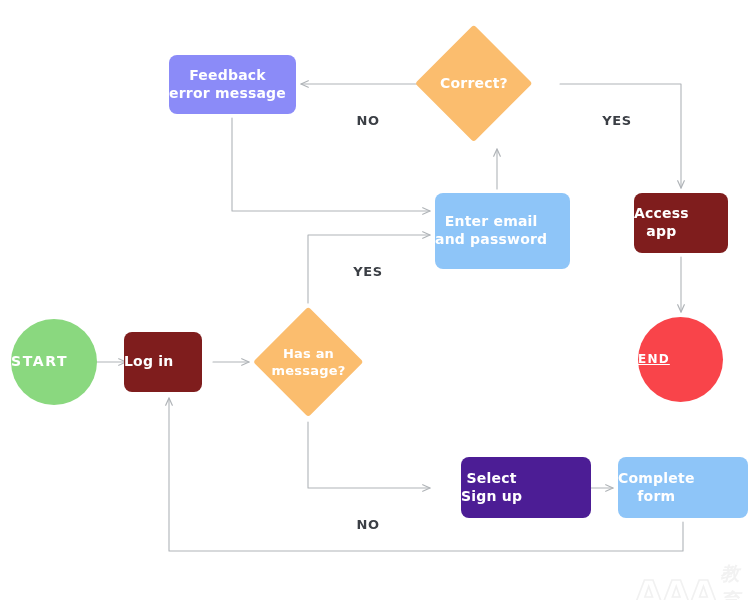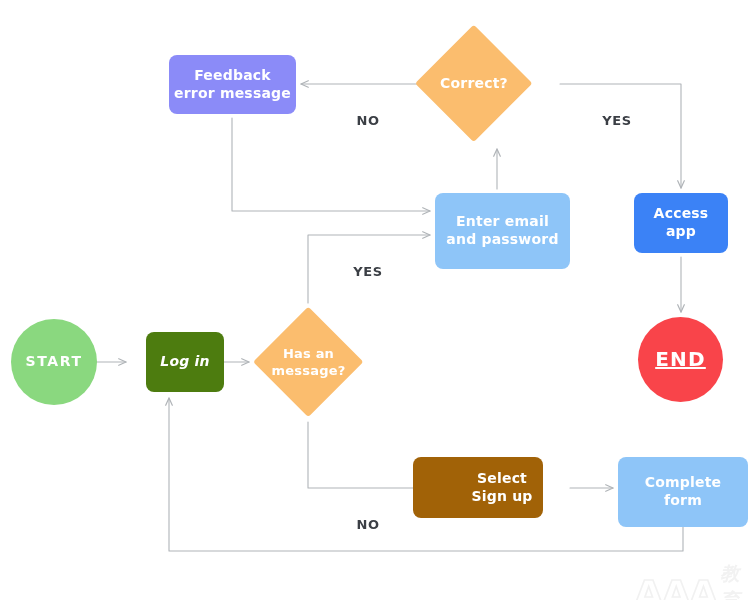--- a/index.html
+++ b/index.html
@@ -19,21 +19,20 @@
     position: absolute;
     left: 0;
     top: 0;
     width: 750px;
     height: 600px;
   }
   .node {
     position: absolute;
     display: flex;
     align-items: center;
-    justify-content: center;
     text-align: center;
     color: #ffffff;
     font-weight: bold;
     line-height: 1.28;
     box-sizing: border-box;
   }
   .node-rect {
     border-radius: 8px;
   }
   .node-circle {
@@ -129,52 +128,52 @@
         <path d="M 560 84 L 681 84 L 681 188" fill="none" stroke="#b0b4b8" stroke-width="1.1" stroke-linecap="round" stroke-linejoin="round" marker-end="url(#arrowhead)"></path>
         <path d="M 232 118 L 232 211 L 430 211" fill="none" stroke="#b0b4b8" stroke-width="1.1" stroke-linecap="round" stroke-linejoin="round" marker-end="url(#arrowhead)"></path>
         <path d="M 681 257 L 681 312" fill="none" stroke="#b0b4b8" stroke-width="1.1" stroke-linecap="round" stroke-linejoin="round" marker-end="url(#arrowhead)"></path>
       </g>
   </svg>
 
   <div id="nodes-layer">
       <div class="node node-circle" style="left: 0px; top: 319px; width: 86px; height: 86px; background: rgb(138, 216, 127); margin-left: 11px;">
         <span class="node-label" style="font-size: 14px; letter-spacing: 1.6px;">START</span>
       </div>
-      <div class="node node-rect" style="left: 146px; top: 332px; width: 78px; height: 60px; background: #4d7c0f; font-style: italic;">
+      <div class="node node-rect" style="left: 124px; top: 332px; width: 78px; height: 60px; background: #7f1d1d;">
         <span class="node-label" style="font-size: 14px; letter-spacing: 0.2px;">Log in</span>
       </div>
       <div class="diamond-wrap" style="left: 253px; top: 307px; width: 111px; height: 111px;">
         <div class="diamond-shape" style="width: 78.4889px; height: 78.4889px; left: 16.2556px; top: 16.2556px; background: rgb(251, 189, 110);"></div>
         <div class="diamond-label" style="font-size: 13px; letter-spacing: 0.2px;">Has an
 message?</div>
       </div>
       <div class="node node-rect" style="left: 435px; top: 193px; width: 135px; height: 76px; background: rgb(142, 197, 248);">
         <span class="node-label" style="font-size: 14px; letter-spacing: 0.2px;">Enter email
 and password</span>
       </div>
       <div class="diamond-wrap" style="left: 415px; top: 25px; width: 118px; height: 118px;">
         <div class="diamond-shape" style="width: 83.4386px; height: 83.4386px; left: 17.2807px; top: 17.2807px; background: rgb(251, 189, 110);"></div>
         <div class="diamond-label" style="font-size: 14px; letter-spacing: 0.2px;">Correct?</div>
       </div>
       <div class="node node-rect" style="left: 169px; top: 55px; width: 127px; height: 59px; background: rgb(139, 139, 248);">
         <span class="node-label" style="font-size: 14px; letter-spacing: 0.2px;">Feedback
 error message</span>
       </div>
-      <div class="node node-rect" style="left: 634px; top: 193px; width: 94px; height: 60px; background: #3b82f6;">
+      <div class="node node-rect" style="left: 634px; top: 193px; width: 94px; height: 60px; background: #7f1d1d;">
         <span class="node-label" style="font-size: 14px; letter-spacing: 0.2px;">Access
 app</span>
       </div>
       <div class="node node-circle" style="left: 638px; top: 317px; width: 85px; height: 85px; background: rgb(249, 68, 74);">
-        <span class="node-label" style="font-size: 20px; letter-spacing: 1.2px; text-decoration: underline;">END</span>
+        <span class="node-label" style="font-size: 12px; letter-spacing: 1.2px; text-decoration: underline;">END</span>
       </div>
-      <div class="node node-rect" style="left: 413px; top: 457px; width: 130px; height: 61px; background: #a16207; padding-left: 48px;">
+      <div class="node node-rect" style="left: 461px; top: 457px; width: 130px; height: 61px; background: #4c1d95;">
         <span class="node-label" style="font-size: 14px; letter-spacing: 0.2px;">Select
 Sign up</span>
       </div>
-      <div class="node node-rect" style="left: 618px; top: 457px; width: 130px; height: 70px; background: rgb(142, 197, 248);">
+      <div class="node node-rect" style="left: 618px; top: 457px; width: 130px; height: 61px; background: rgb(142, 197, 248);">
         <span class="node-label" style="font-size: 14px; letter-spacing: 0.2px;">Complete
 form</span>
       </div>
     </div>
   <div id="edge-labels-layer">
       <div class="edge-label" style="left: 368px; top: 235px; color: rgb(59, 63, 69);">YES</div>
       <div class="edge-label" style="left: 368px; top: 488px; color: rgb(59, 63, 69);">NO</div>
       <div class="edge-label" style="left: 368px; top: 84px; color: rgb(59, 63, 69);">NO</div>
       <div class="edge-label" style="left: 617px; top: 84px; color: rgb(59, 63, 69);">YES</div>
     </div>

